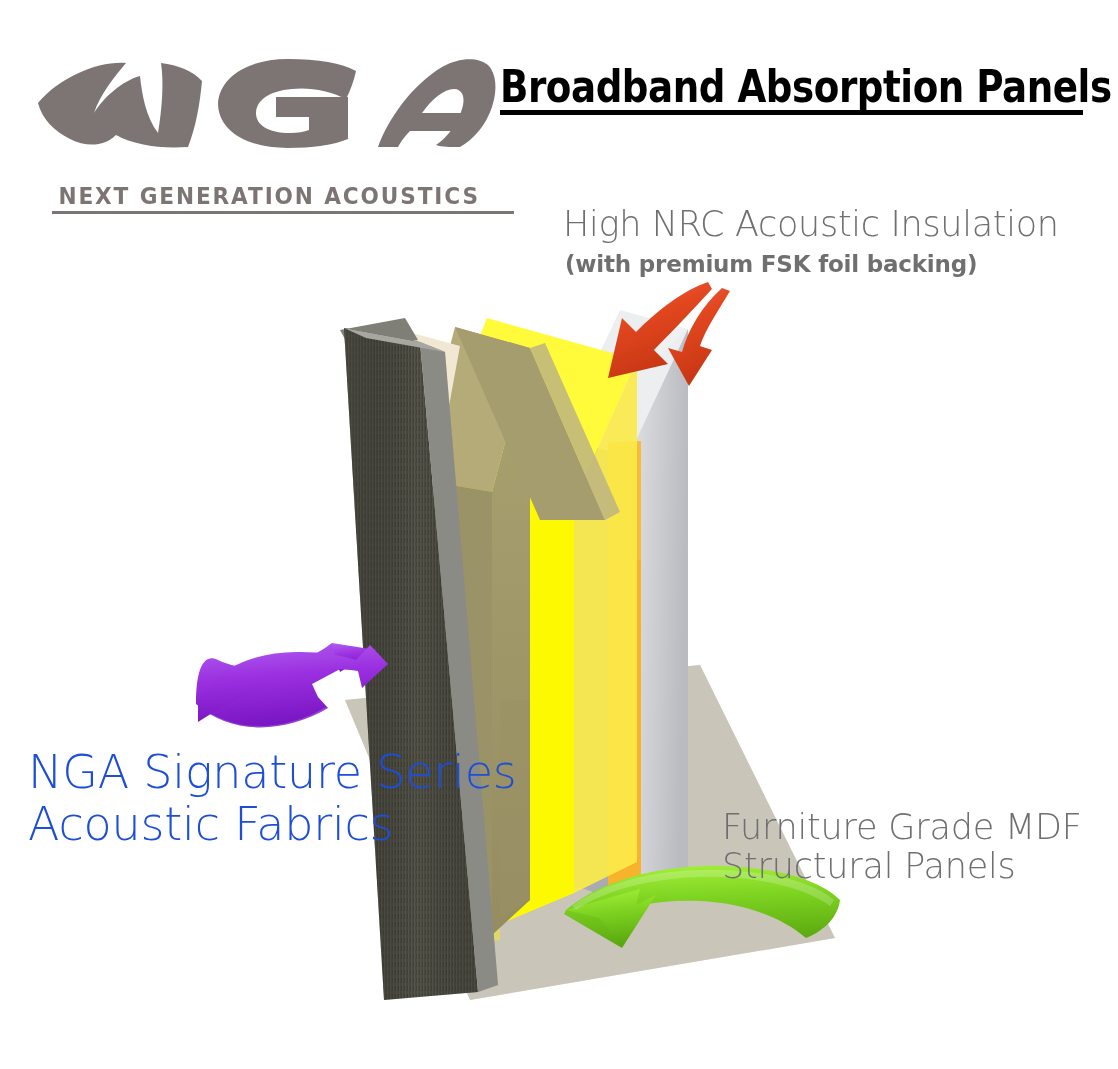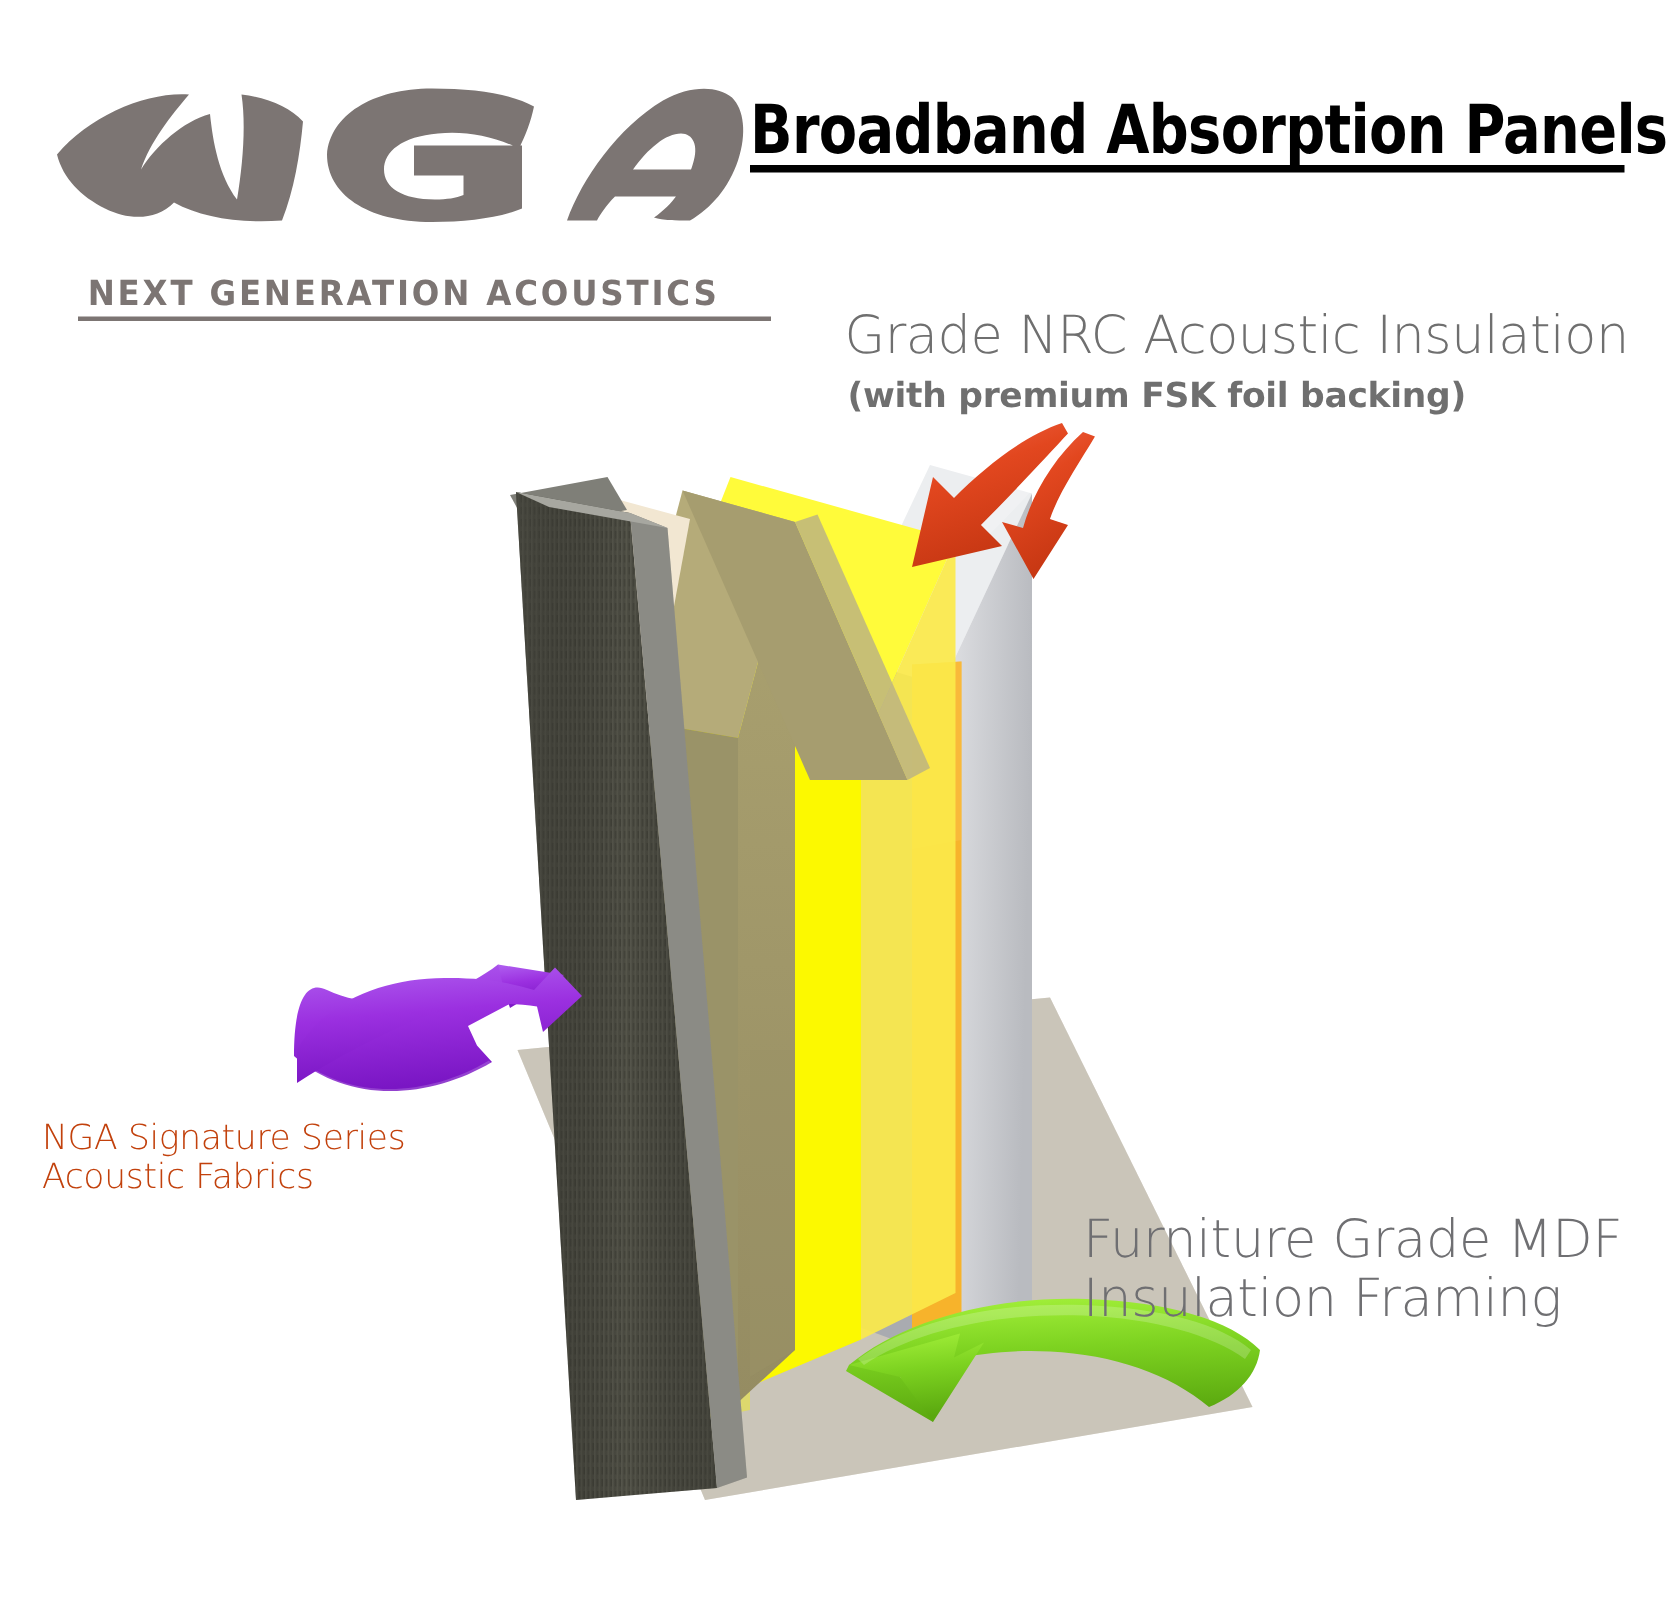--- a/index.html
+++ b/index.html
@@ -104,23 +104,23 @@
     font-size: 23px;
     color: #6f6f6f;
     font-family: "DejaVu Sans", "Liberation Sans", sans-serif;
     font-weight: 700;
     letter-spacing: -0.2px;
     white-space: nowrap;
   }
   #annot-fabric {
     left: 28px;
     top: 747px;
-    font-size: 23px;
+    font-size: 46px;
     letter-spacing: -0.2px;
-    color: #c2410c;
+    color: #1d4ed8;
   }
   #annot-mdf {
     left: 722px;
     top: 808px;
     font-size: 35px;
     letter-spacing: -0.2px;
     color: #6f6f72;
   }
 
   
@@ -323,22 +323,22 @@
                C838 916 826 930 806 938
                C780 916 742 903 700 901
                C662 899 626 906 600 918
                L620 932 L622 948 L564 914 Z" fill="url(#greenArrowGrad)"></path>
       <path d="M566 910 L640 889 L636 905 L656 895 L622 948 L600 918 Z" fill="url(#greenArrowGrad)"></path>
       <path d="M572 906 C608 880 664 868 722 870 C776 872 814 883 834 900
                L830 906 C808 890 770 879 722 877 C666 875 610 887 576 910 Z" fill="#ffffff" opacity="0.2"></path>
     </g>
   </svg>
 
-  <div class="annot" id="annot-insulation">Grade NRC Acoustic Insulation</div>
+  <div class="annot" id="annot-insulation">High NRC Acoustic Insulation</div>
   <div id="annot-insulation-sub">(with premium FSK foil backing)</div>
 
   <div class="annot" id="annot-fabric">NGA Signature Series
 Acoustic Fabrics</div>
 
   <div class="annot" id="annot-mdf">Furniture Grade MDF
-Insulation Framing</div>
+Structural Panels</div>
 
 </div>
 
 </body></html>

